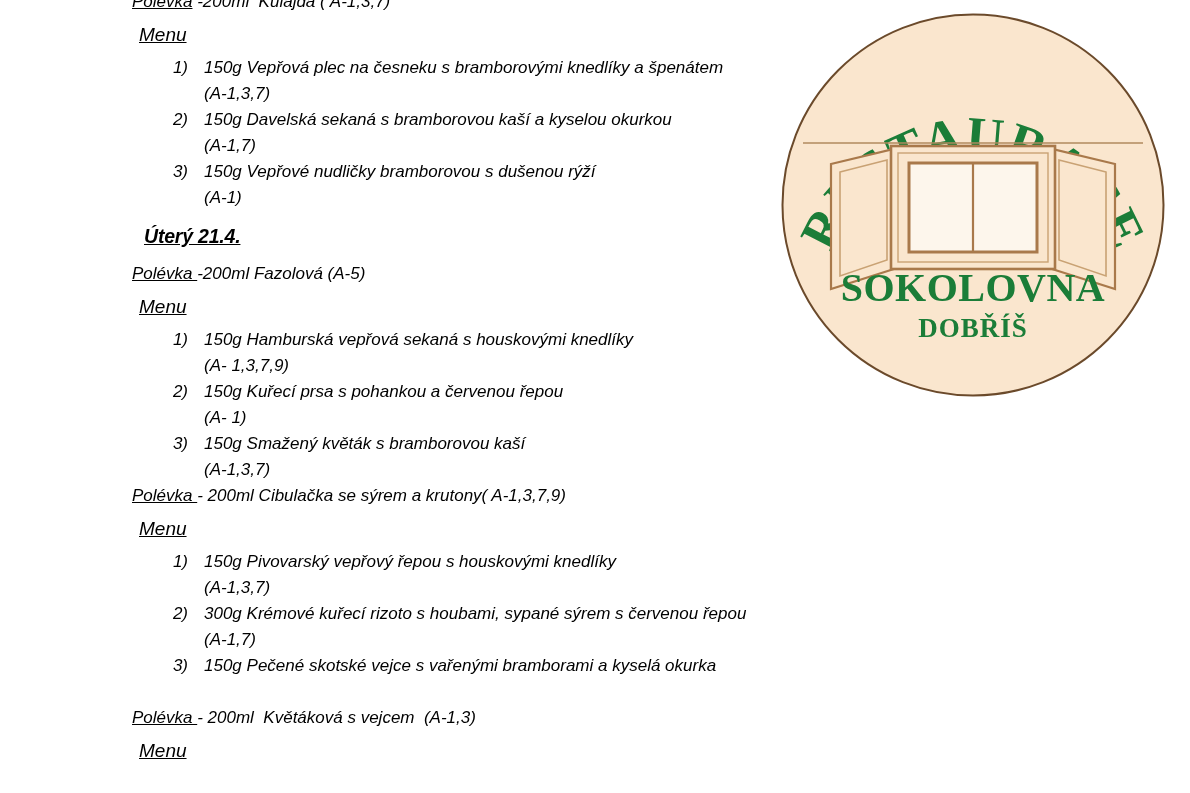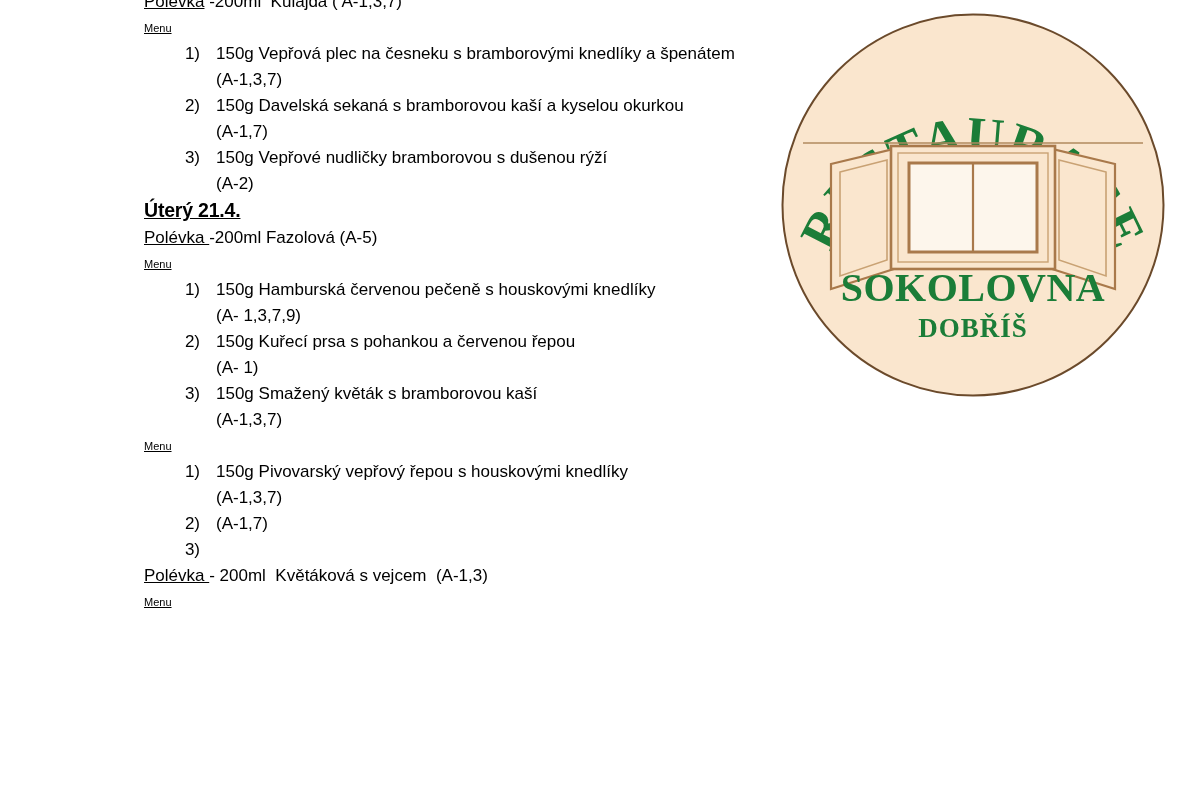--- a/index.html
+++ b/index.html
@@ -20,59 +20,60 @@
   #page {
     position: relative;
     width: 1190px;
     height: 793px;
     overflow: hidden;
   }
 
   
   .doc {
     position: absolute;
-    left: 144px;
+    left: 132px;
     top: 0;
     width: 720px;
+    font-style: italic;
   }
 
   .day-block {
     margin: 0;
   }
 
   .day-heading {
     font-size: 19.5px;
     font-weight: bold;
     line-height: 26px;
     text-decoration: underline;
     display: inline-block;
     letter-spacing: -0.2px;
-    margin: 0;
+    margin: 12px;
     white-space: pre;
   }
   .day-heading-row {
     line-height: 27px;
     margin: 0;
     padding: 0;
   }
 
   .soup-row {
     font-size: 17px;
     line-height: 26px;
     white-space: pre;
     margin: 0;
   }
   .soup-label {
     text-decoration: underline;
   }
 
   .menu-label-row {
-    font-size: 11px;
-    line-height: 26px;
-    margin: 0;
+    font-size: 19px;
+    line-height: 26px;
+    margin: 7px;
   }
   .menu-label {
     text-decoration: underline;
   }
 
   ol.dishes {
     list-style: none;
     margin: 0;
     padding: 0;
   }
@@ -132,62 +133,65 @@
           <span class="dish-alg">(A-1,3,7)</span>
         </li>
         <li>
           <span class="num">2)</span>
           <span class="dish-name">150g Davelská sekaná s bramborovou kaší a kyselou okurkou</span>
           <span class="dish-alg">(A-1,7)</span>
         </li>
         <li>
           <span class="num">3)</span>
           <span class="dish-name">150g Vepřové nudličky bramborovou s dušenou rýží</span>
-          <span class="dish-alg">(A-2)</span>
+          <span class="dish-alg">(A-1)</span>
         </li>
       </ol>
     </div>
 
     <div class="day-block">
       <div class="day-heading-row"><span class="day-heading">Úterý 21.4.</span></div>
       <div class="soup-row"><span class="soup-label">Polévka </span><span>-200ml Fazolová (A-5)</span></div>
       <div class="menu-label-row"><span class="menu-label">Menu</span></div>
       <ol class="dishes">
         <li>
           <span class="num">1)</span>
-          <span class="dish-name">150g Hamburská červenou pečeně s houskovými knedlíky</span>
+          <span class="dish-name">150g Hamburská vepřová sekaná s houskovými knedlíky</span>
           <span class="dish-alg">(A- 1,3,7,9)</span>
         </li>
         <li>
           <span class="num">2)</span>
           <span class="dish-name">150g Kuřecí prsa s pohankou a červenou řepou</span>
           <span class="dish-alg">(A- 1)</span>
         </li>
         <li>
           <span class="num">3)</span>
           <span class="dish-name">150g Smažený květák s bramborovou kaší</span>
           <span class="dish-alg">(A-1,3,7)</span>
         </li>
       </ol>
     </div>
 
     <div class="day-block">
+      <div class="soup-row"><span class="soup-label">Polévka </span><span>- 200ml Cibulačka se sýrem a krutony( A-1,3,7,9)</span></div>
       <div class="menu-label-row"><span class="menu-label">Menu</span></div>
       <ol class="dishes">
         <li>
           <span class="num">1)</span>
           <span class="dish-name">150g Pivovarský vepřový řepou s houskovými knedlíky</span>
           <span class="dish-alg">(A-1,3,7)</span>
         </li>
         <li>
           <span class="num">2)</span>
+          <span class="dish-name">300g Krémové kuřecí rizoto s houbami, sypané sýrem s červenou řepou</span>
           <span class="dish-alg">(A-1,7)</span>
         </li>
         <li>
           <span class="num">3)</span>
+          <span class="dish-name">150g Pečené skotské vejce s vařenými bramborami a kyselá okurka</span>
         </li>
       </ol>
     </div>
 
     <div class="gap"></div>
 
     <div class="day-block">
       <div class="soup-row"><span class="soup-label">Polévka </span><span>- 200ml  Květáková s vejcem  (A-1,3)</span></div>
       <div class="menu-label-row"><span class="menu-label">Menu</span></div>
     </div>

